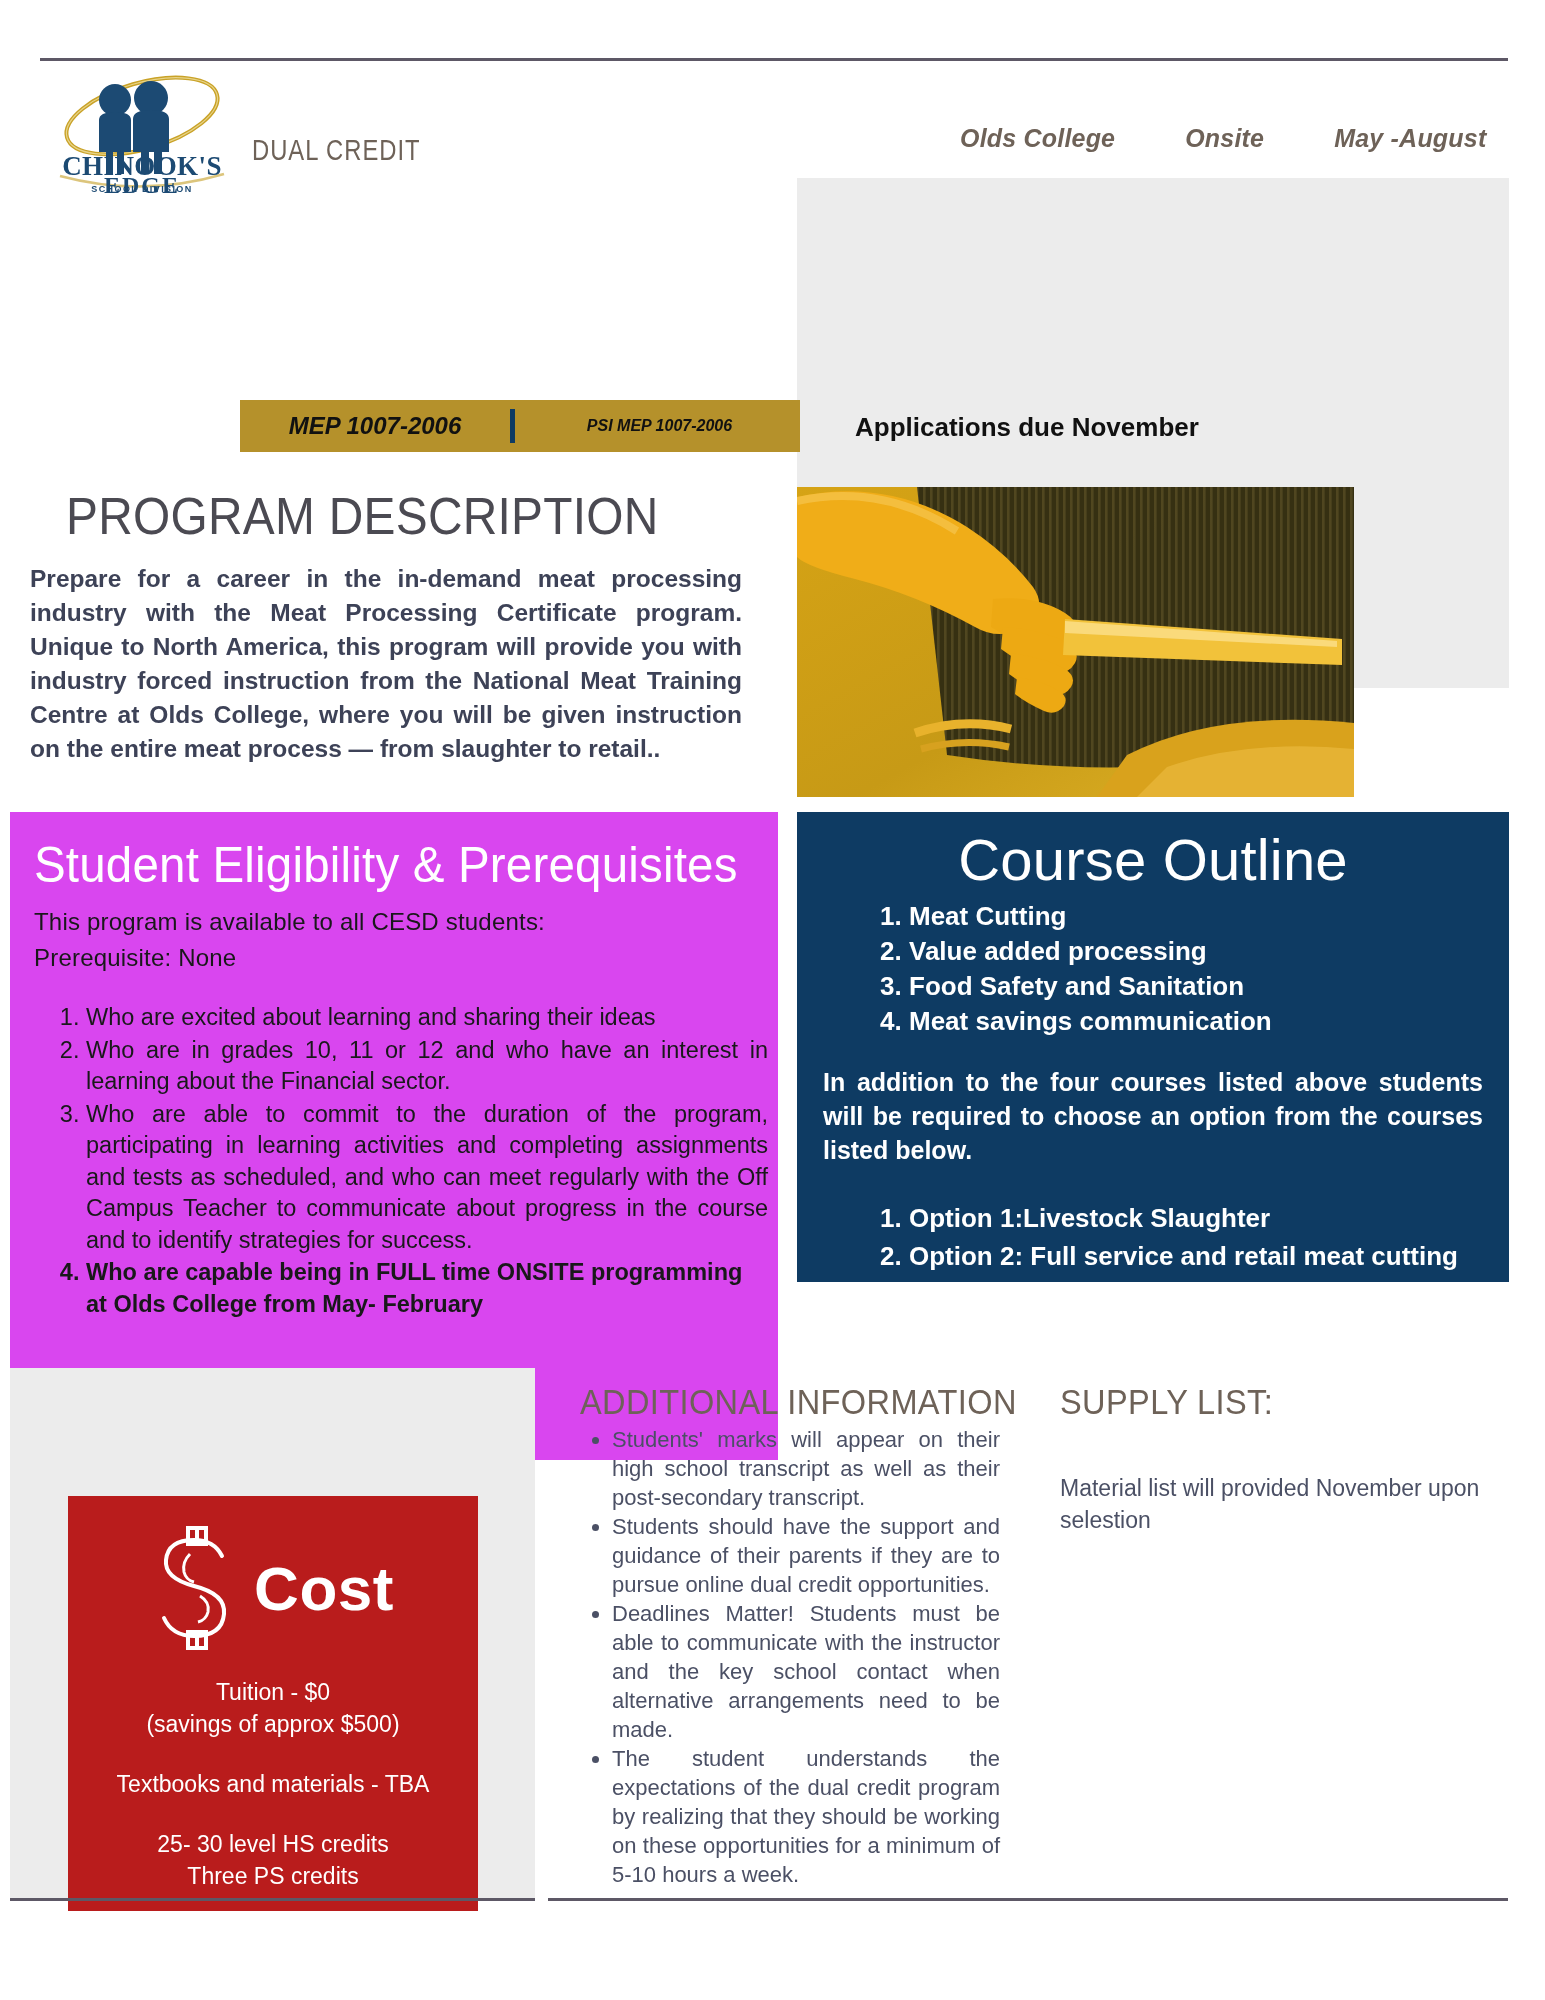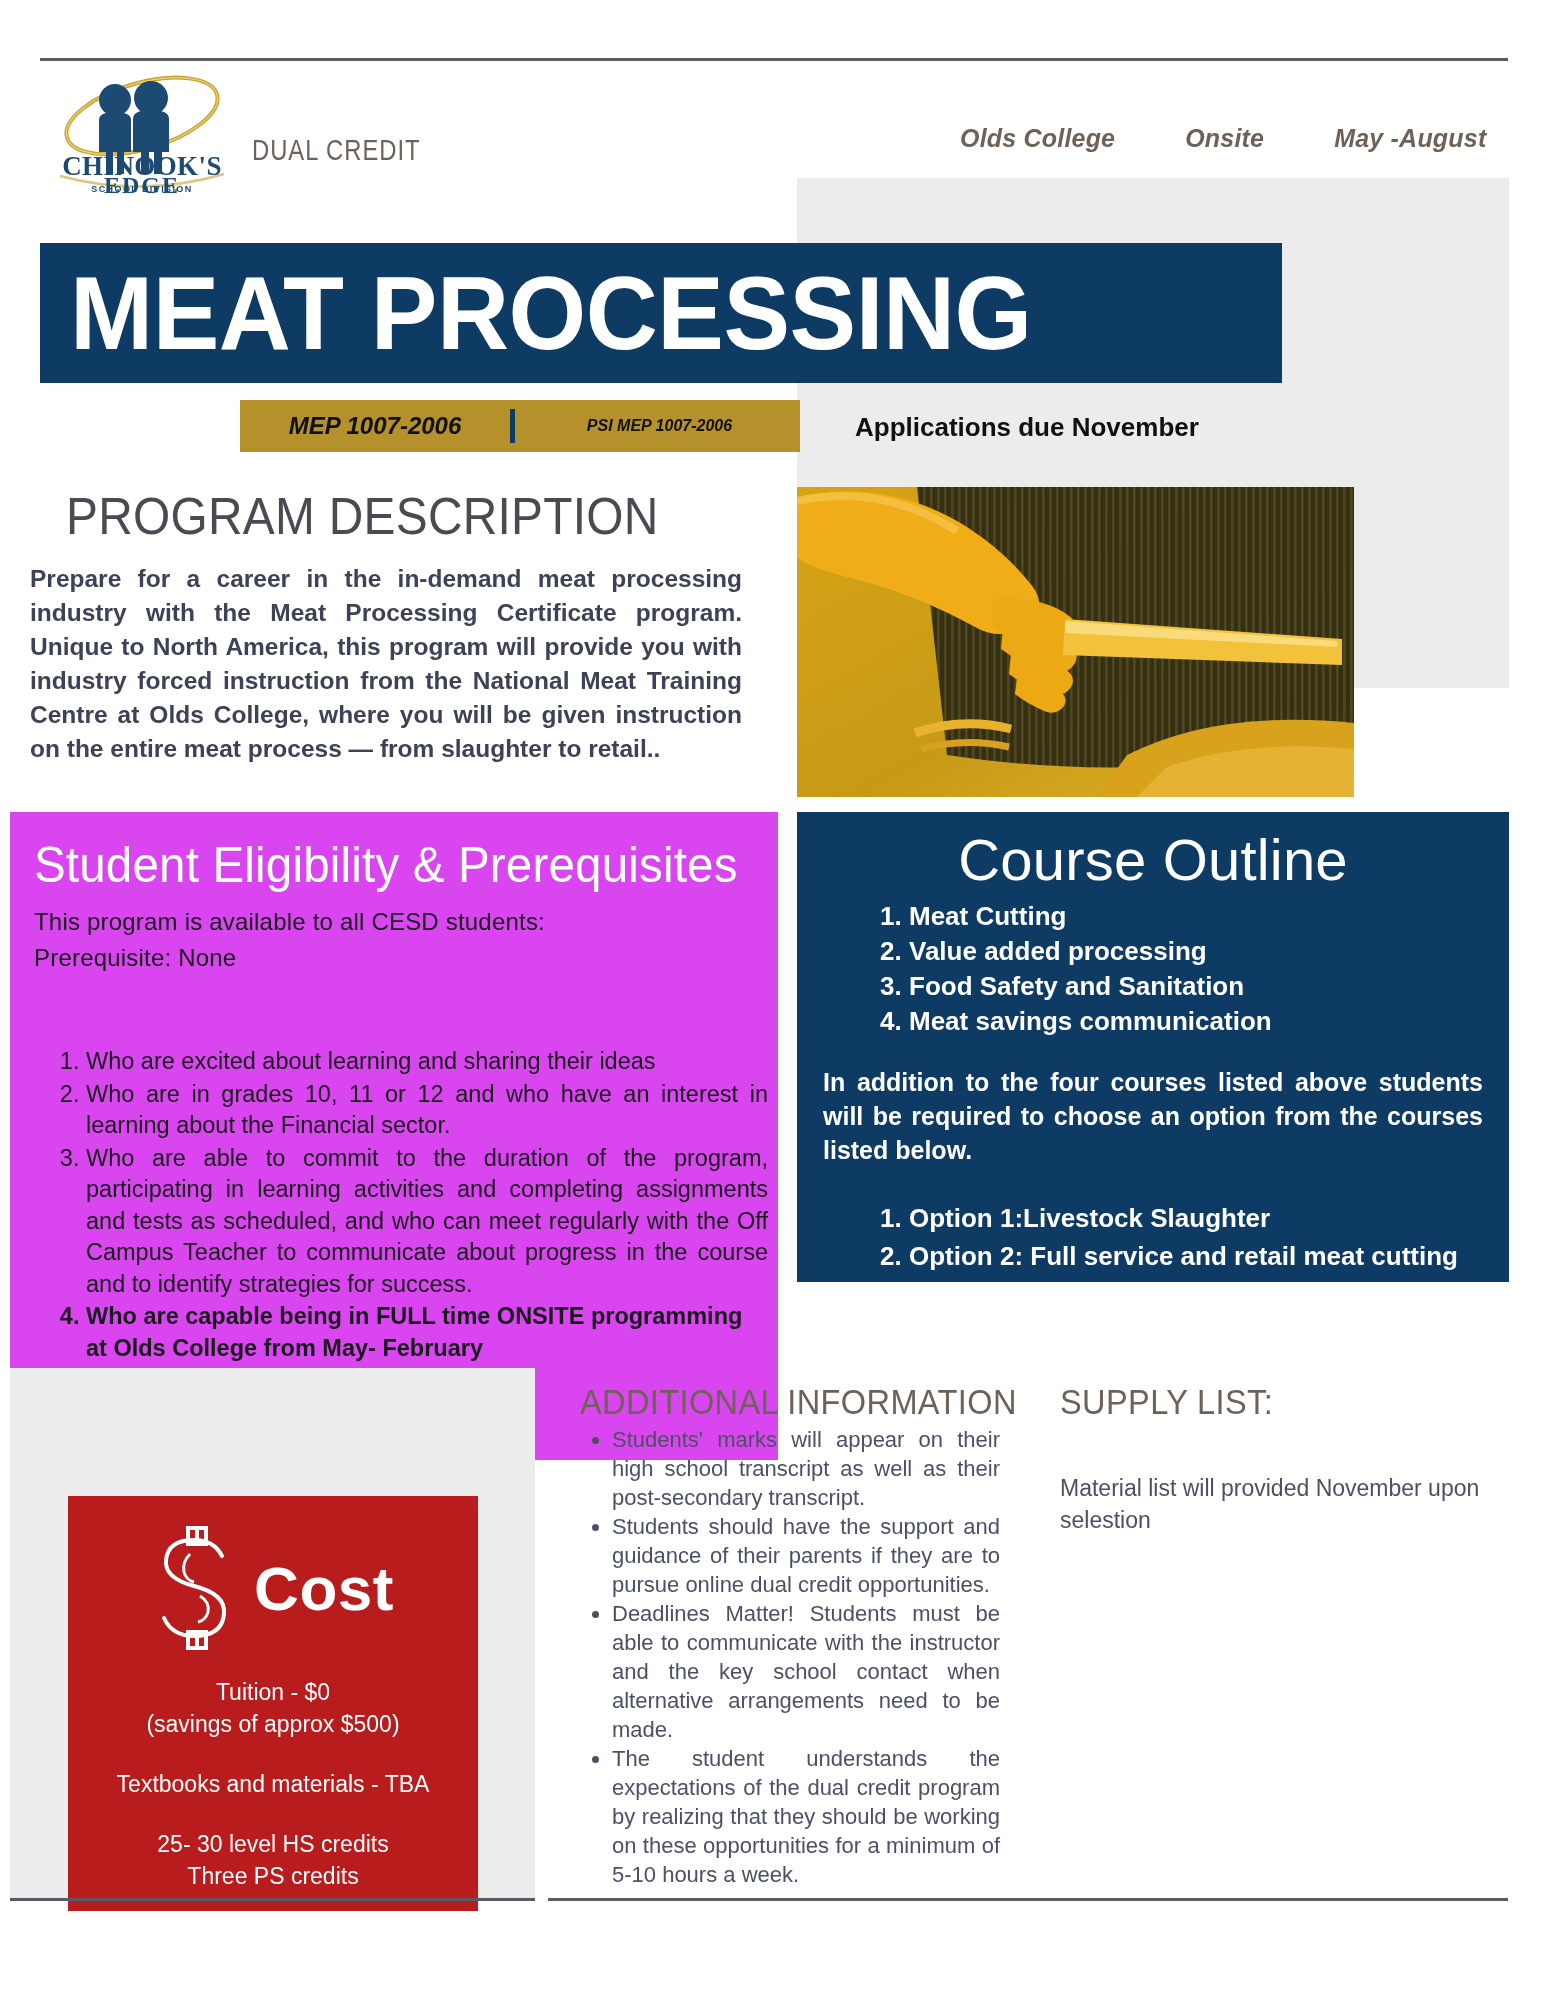--- a/index.html
+++ b/index.html
@@ -194,21 +194,20 @@
     color: #19181a;
     letter-spacing: 0.2px;
     font-weight: 300;
   }
   .gold-list {
     position: absolute;
     left: 36px; top: 190px;
     width: 722px;
     list-style: decimal;
     padding-left: 40px;
-    margin-top: 44px;
   }
   .gold-list li {
     font-size: 23.5px;
     line-height: 31.5px;
     color: #19181a;
     text-align: justify;
     font-weight: 300;
     margin-bottom: 1px;
   }
   .gold-list li.bold-item {
@@ -390,23 +389,20 @@
   <div class="dual-credit">DUAL CREDIT</div>
 
   <div class="header-meta">
     <span>Olds College</span>
     <span>Onsite</span>
     <span>May -August</span>
   </div>
 
   <div class="grey-panel-top"></div>
 
-  <div class="title-band">
-    <div class="title-text">MEAT PROCESSING</div>
-  </div>
 
   <div class="code-band">
     <div class="code-left">MEP 1007-2006</div>
     <div class="code-div"></div>
     <div class="code-right">PSI  MEP 1007-2006</div>
   </div>
 
   <div class="apps-due">Applications due November</div>
 
   <div class="pd-heading">PROGRAM DESCRIPTION</div>

